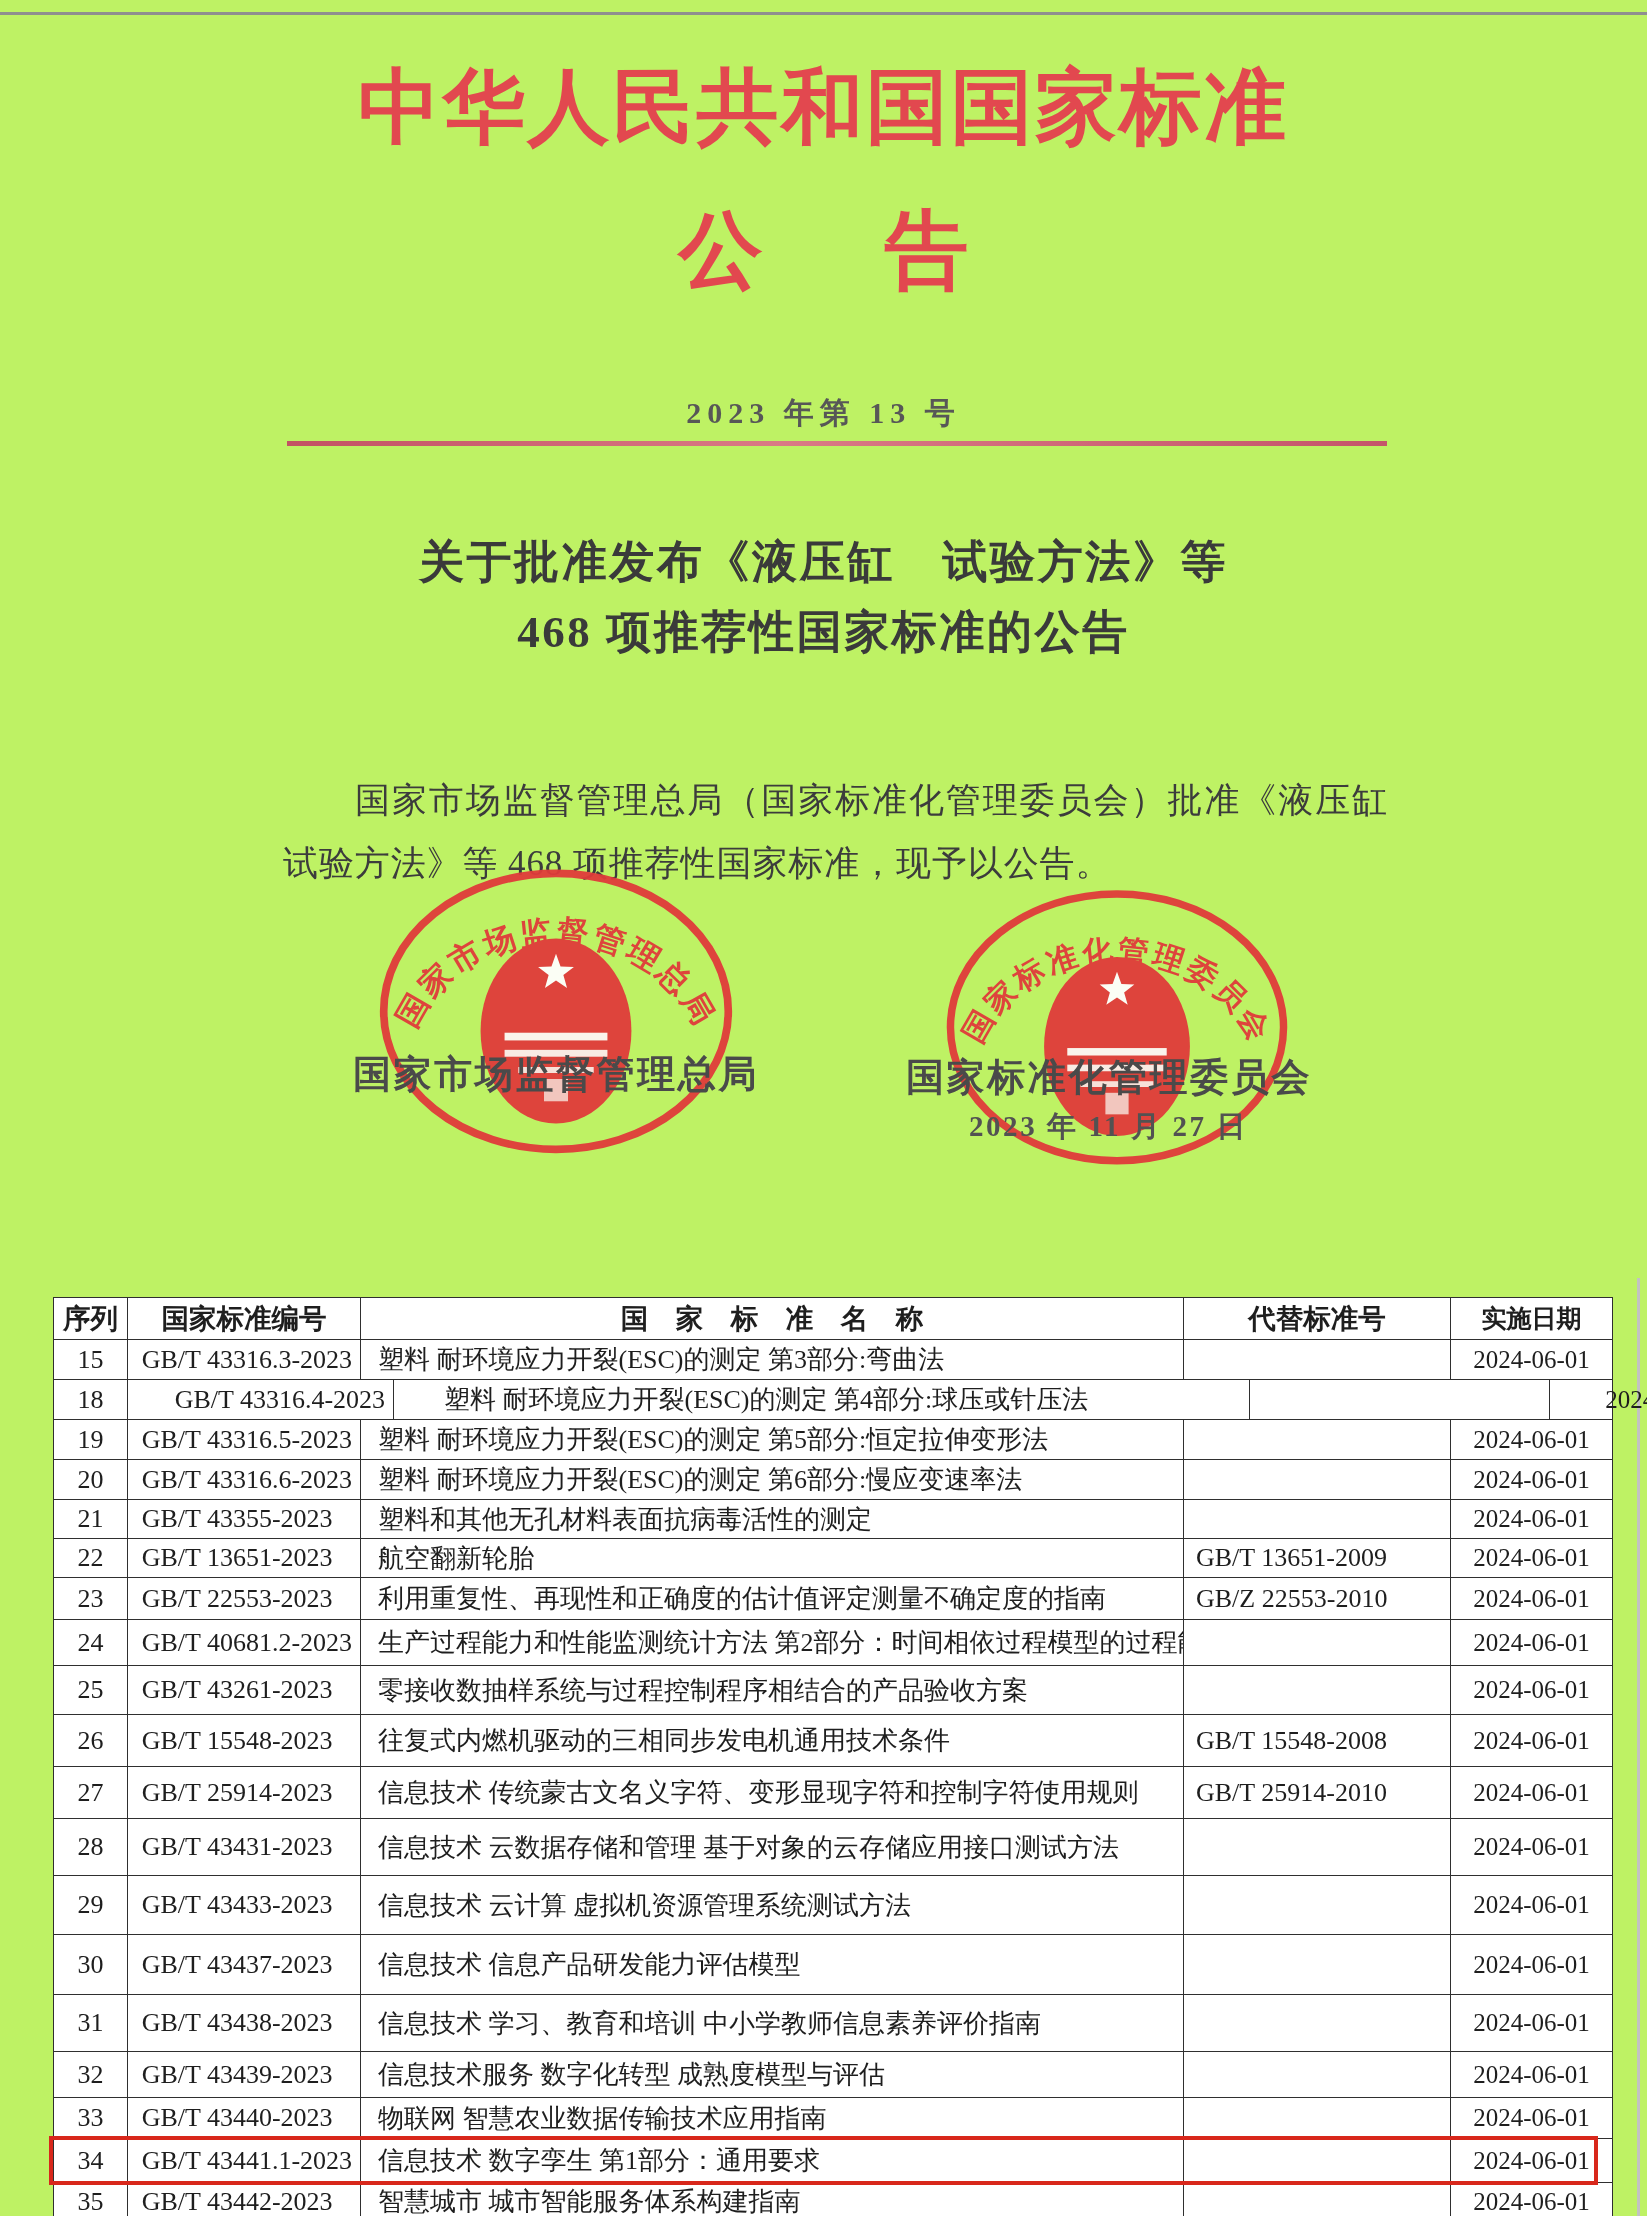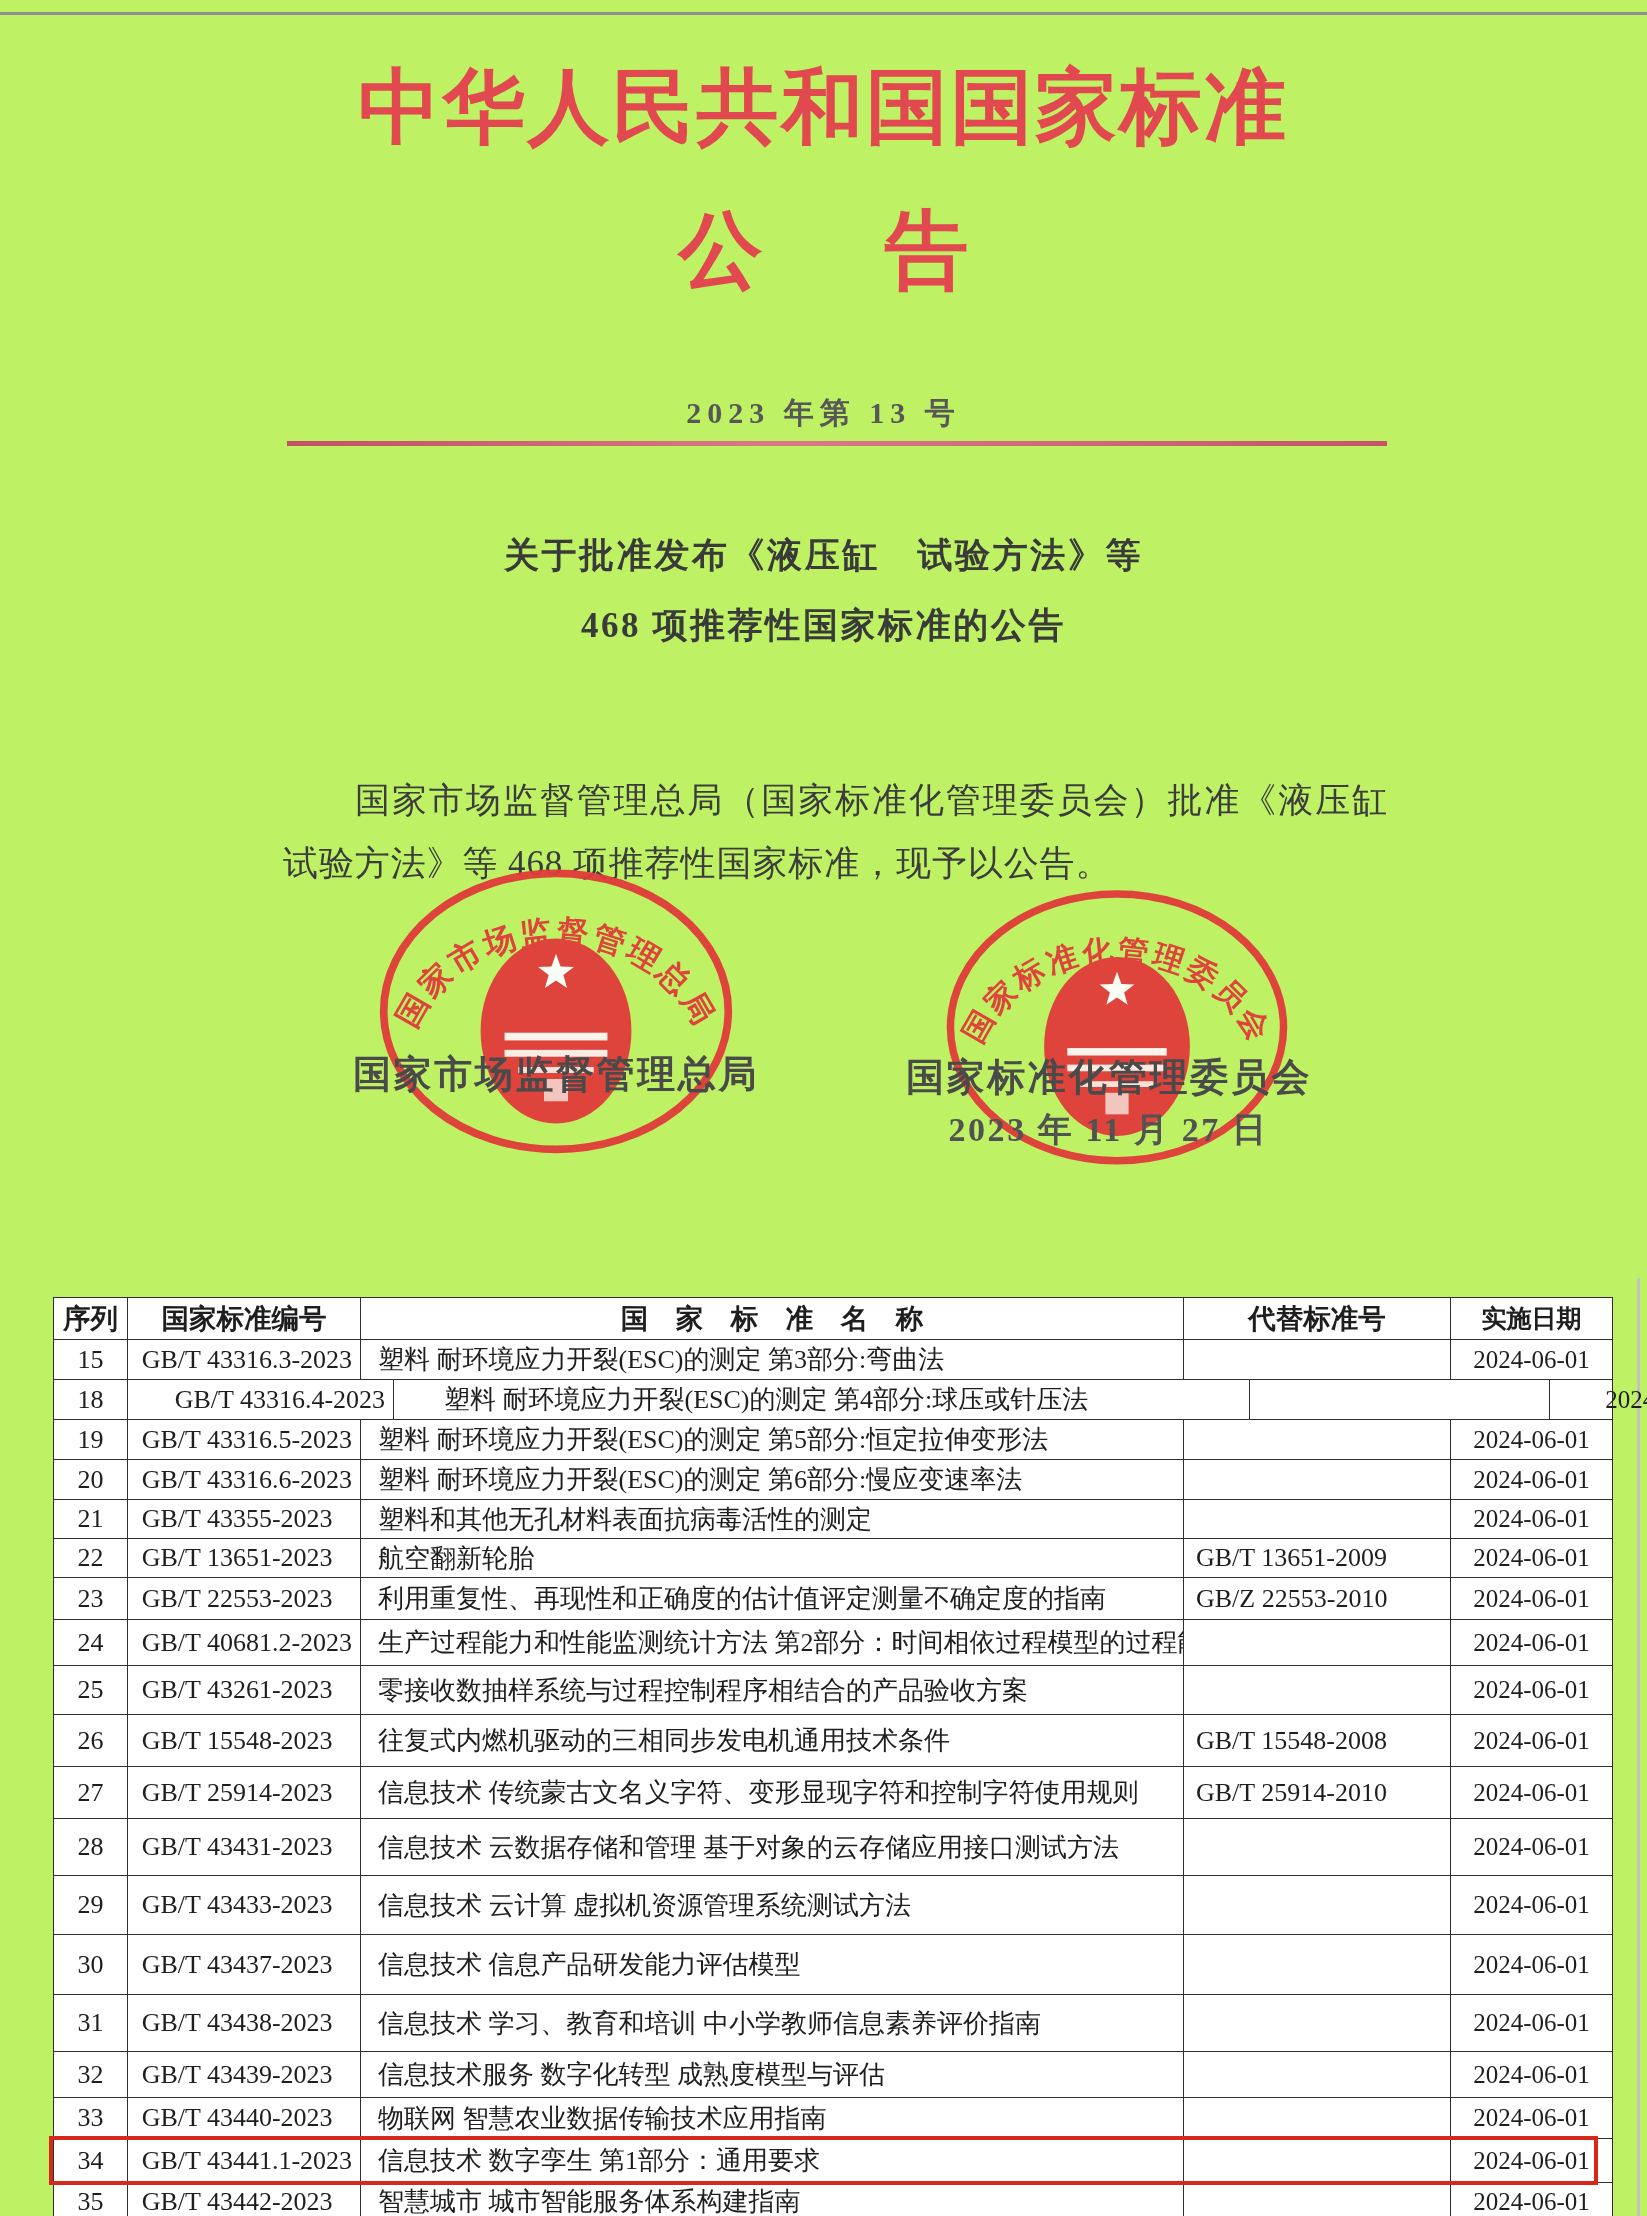--- a/index.html
+++ b/index.html
@@ -23,38 +23,38 @@
   }
   .issue-no{
     left:0;top:393px;width:1647px;text-align:center;
     font-size:30px;color:#575757;letter-spacing:6px;font-weight:bold;
   }
   .red-rule{
     left:287px;top:441px;width:1100px;height:5.1px;
     background:linear-gradient(90deg,#c25263,#d97a85 45%,#c4556a);
   }
   .heading{
-    left:0;width:1647px;text-align:center;font-size:35px;font-weight:bold;
+    left:0;width:1647px;text-align:center;font-size:45px;font-weight:bold;
     color:#3a3a3a;letter-spacing:2.6px;filter:blur(0.3px);
   }
   .heading.l1{top:532px;}
   .heading.l2{top:602px;}
   .body-para{
     left:283px;top:734px;width:1105px;font-size:35px;line-height:63px;
     color:#3c3c3c;text-indent:72px;text-align:justify;letter-spacing:0.9px;filter:blur(0.3px);
   }
   .seal{filter:blur(0.6px);opacity:.94;}
   .sign-name{
     width:446px;text-align:center;font-size:38px;font-weight:bold;color:#4a4a4a;
     letter-spacing:2.6px;filter:blur(0.7px);z-index:5;
   }
   .sign-name.left{left:333px;top:1049px;}
   .sign-name.right{left:886px;top:1052px;}
   .sign-date{
-    left:911px;top:1107px;width:395px;text-align:center;font-size:34px;
+    left:911px;top:1107px;width:395px;text-align:center;font-size:29px;
     color:#525252;font-weight:bold;letter-spacing:2.6px;filter:blur(0.7px);z-index:5;
   }
 
   .std-table{
     left:53px;top:1297px;width:1558px;border:1.7px solid #2f2f2f;background:#fff;
     font-size:26px;color:#1e1e1e;
   }
   .trow{display:grid;grid-template-columns:74px 233px 823px 267px 161px;border-bottom:0.9px solid #2f2f2f;}
   .trow:last-child{border-bottom:none;}
   .trow.header{height:41px;font-weight:bold;font-size:27.5px;}

